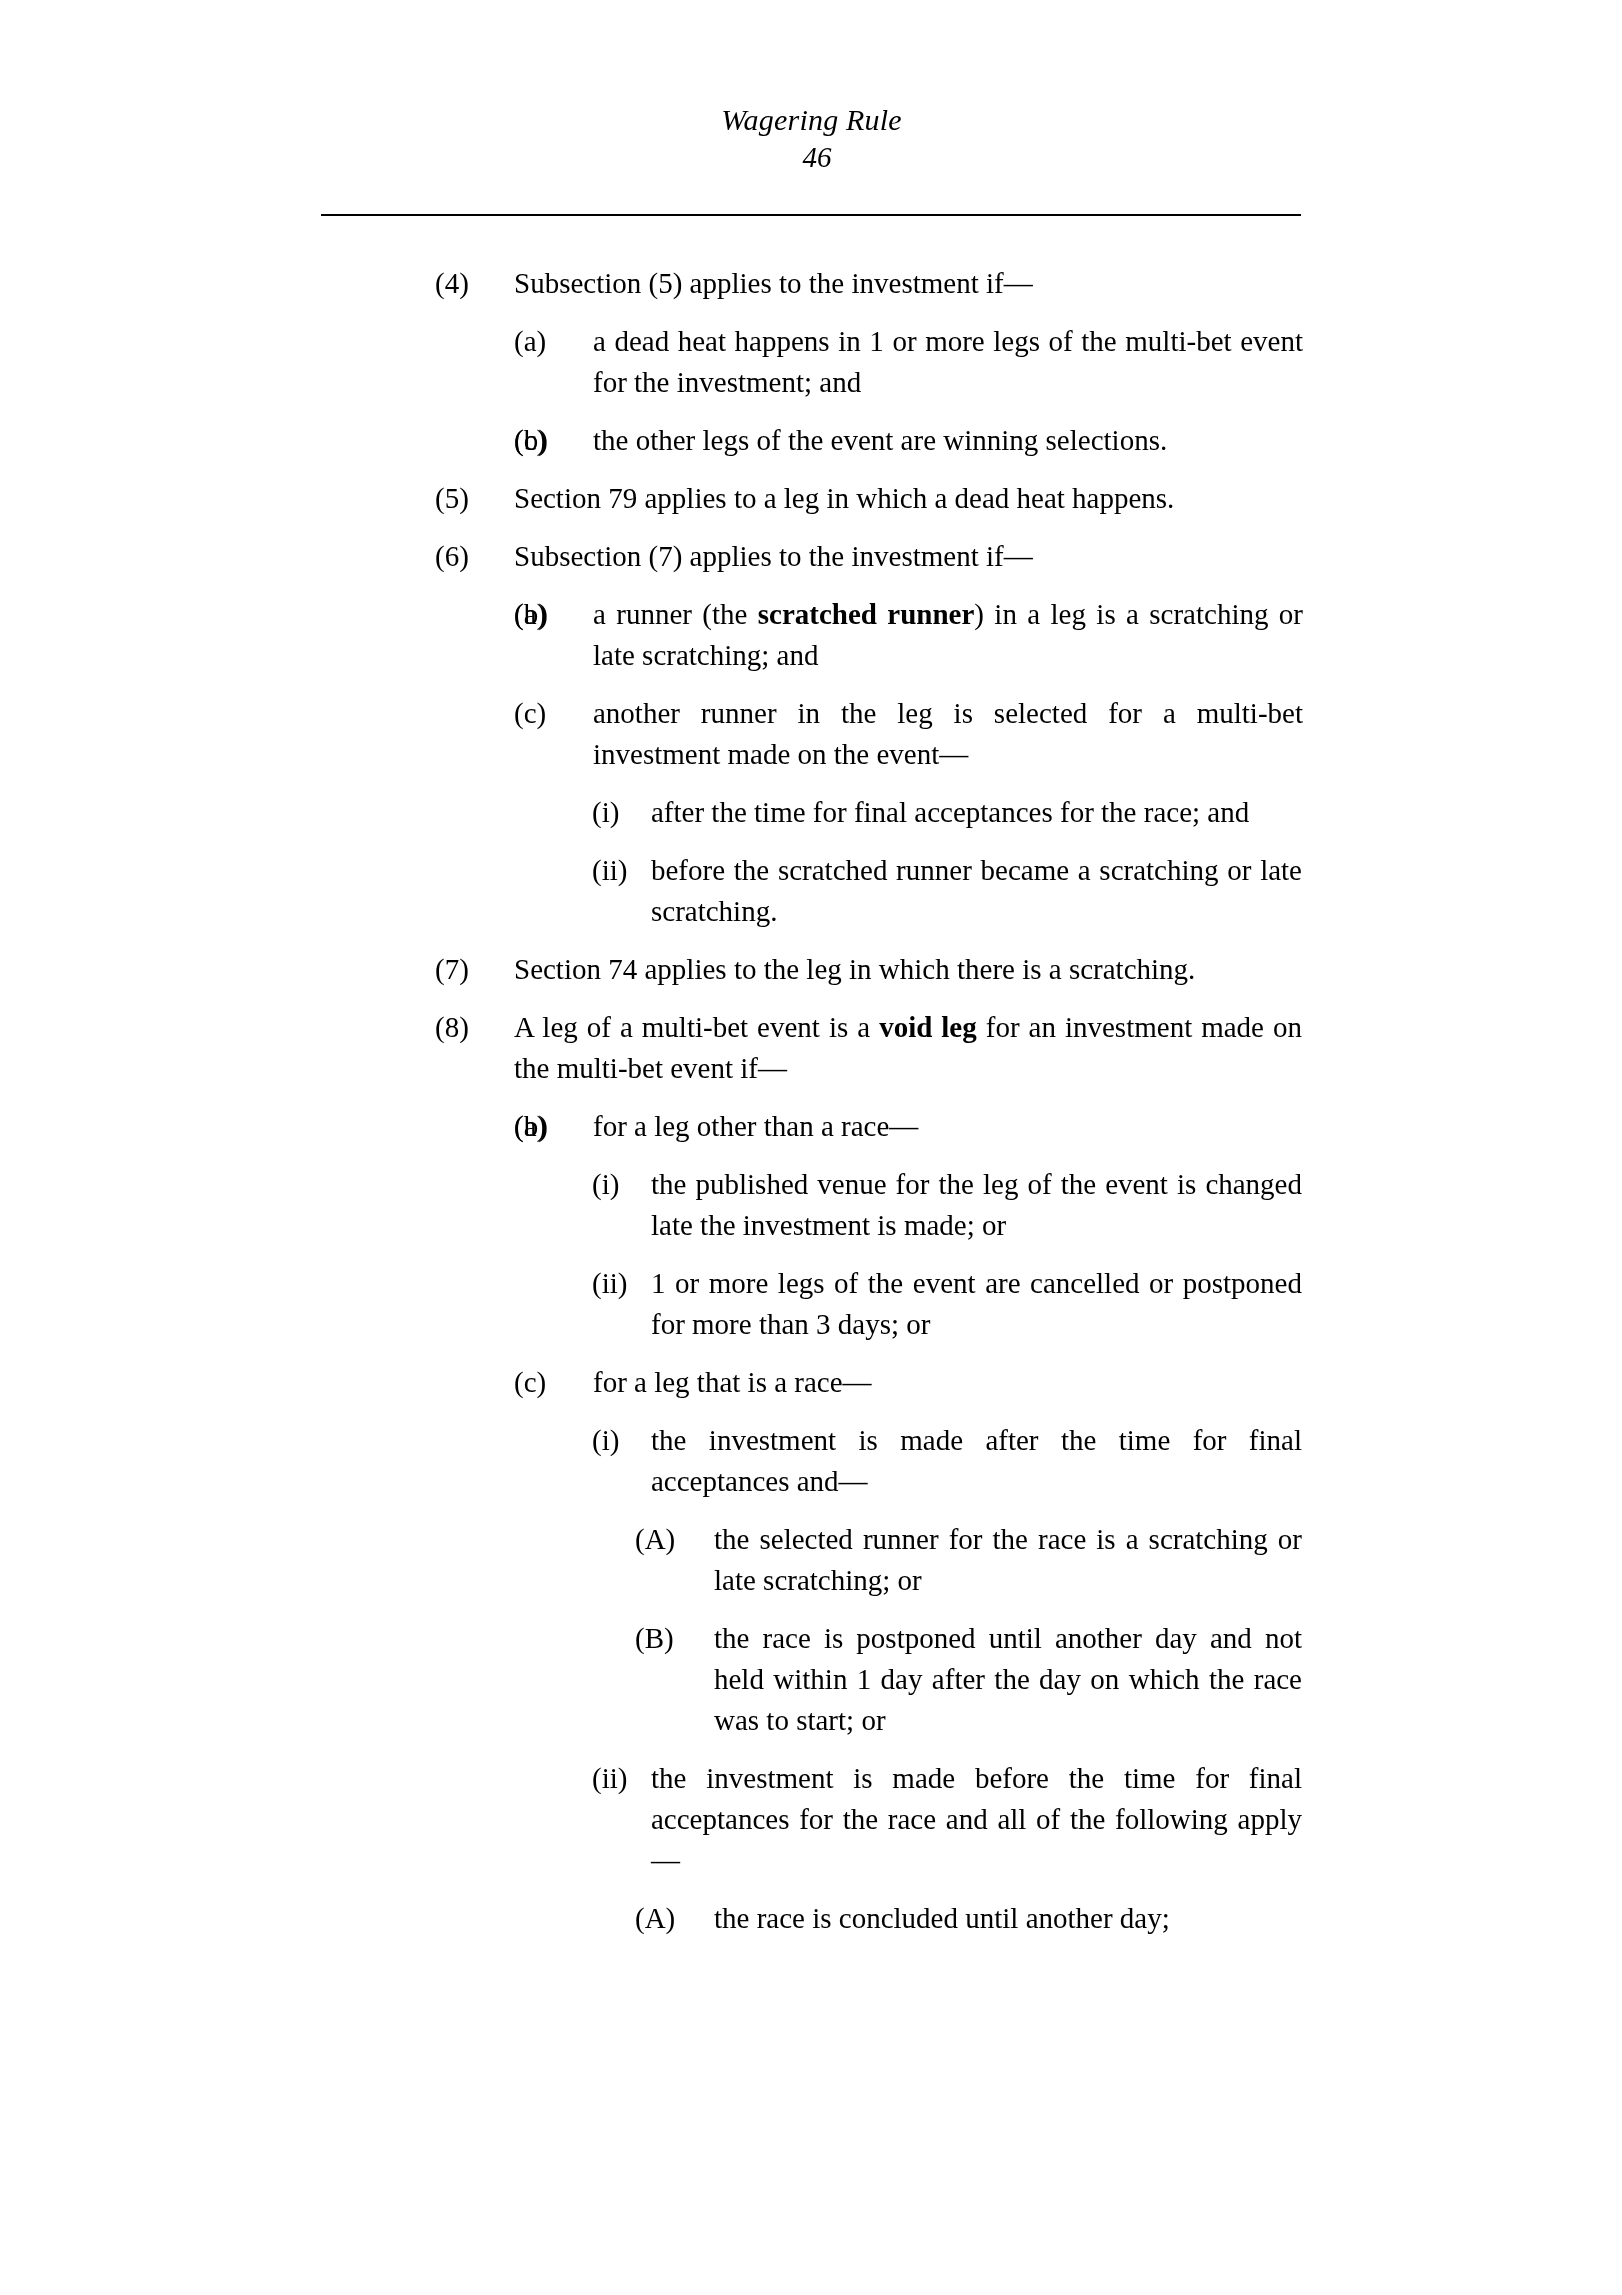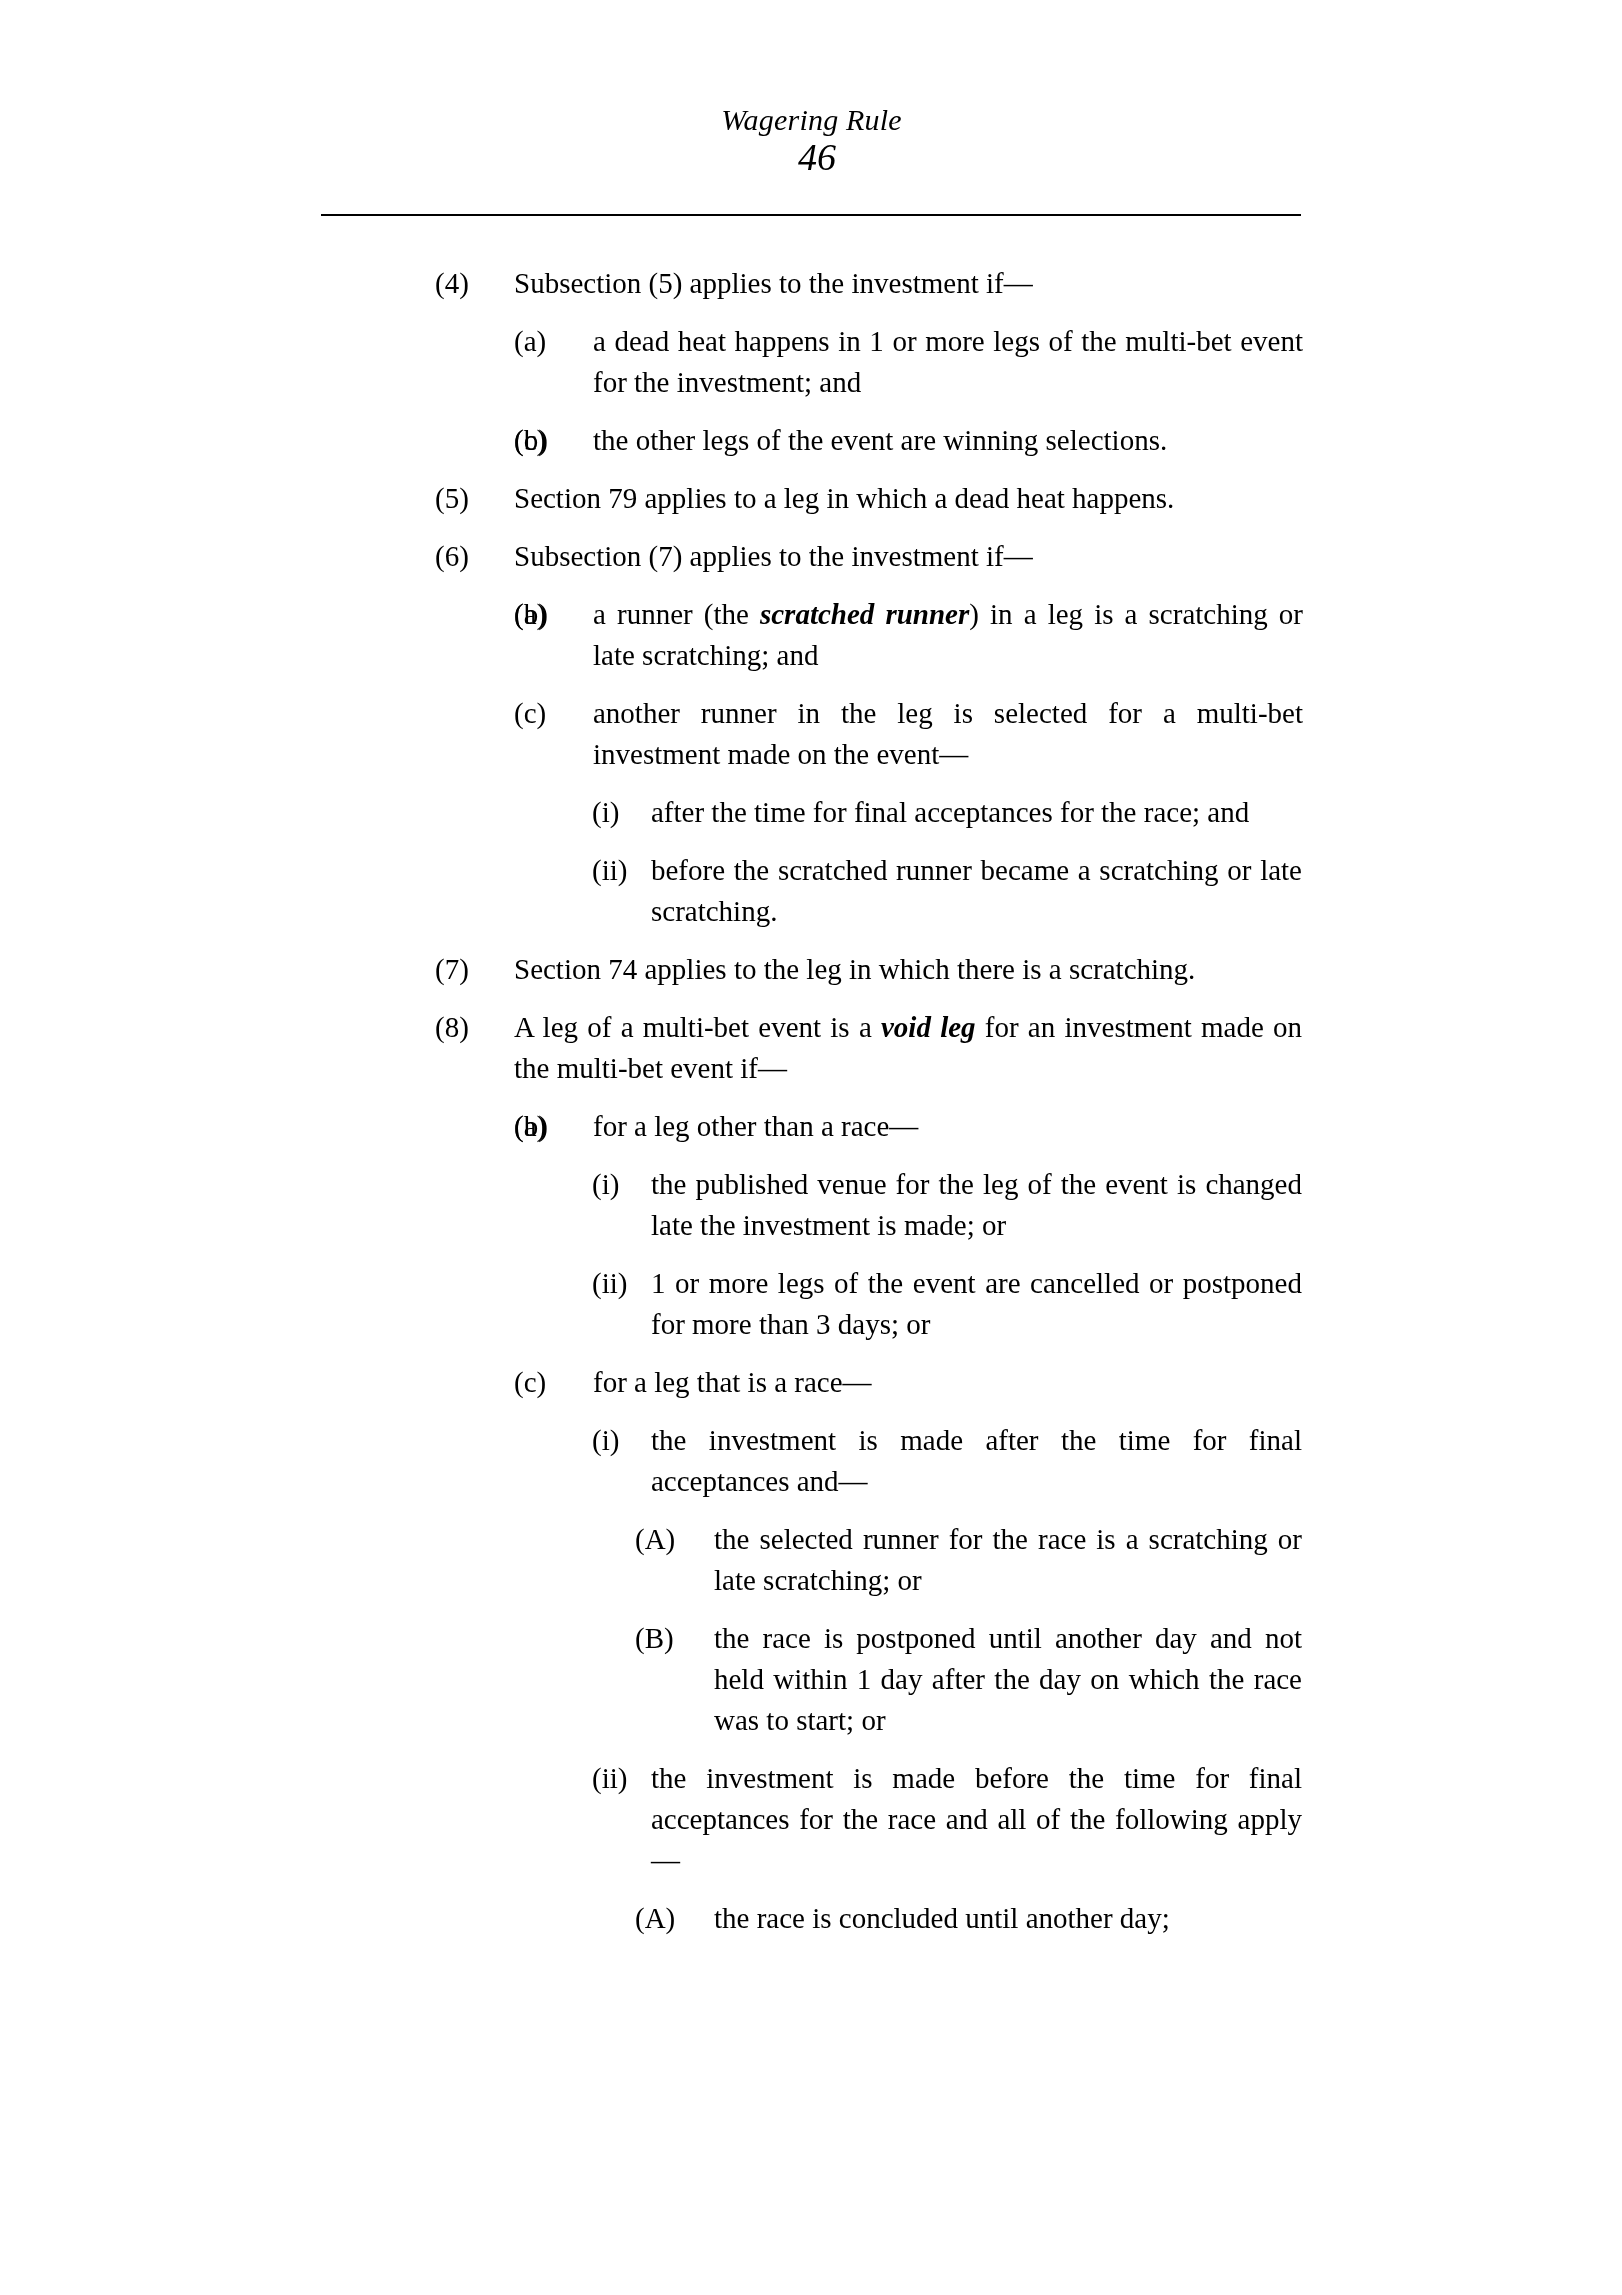--- a/index.html
+++ b/index.html
@@ -32,21 +32,21 @@
     text-align: center;
   }
   .header-title {
     font-style: italic;
     font-size: 30px;
     line-height: 38px;
     letter-spacing: 0.2px;
   }
   .header-pageno {
     font-style: italic;
-    font-size: 38px;
+    font-size: 29px;
     line-height: 37px;
     margin-left: 11px;
   }
   .header-rule {
     position: absolute;
     left: 321px;
     top: 214px;
     width: 980px;
     height: 0;
     border-top: 2px solid #000000;
@@ -86,21 +86,20 @@
   .lvl1 { margin-left: 435px; padding-left: 79px; width: 867px; }
   
   .lvl2 { margin-left: 514px; padding-left: 79px; width: 789px; }
   
   .lvl3 { margin-left: 592px; padding-left: 59px; width: 710px; }
   
   .lvl4 { margin-left: 635px; padding-left: 79px; width: 667px; }
 
   b.defterm {
     font-weight: bold;
-    font-style: italic;
   }
 </style>
 </head>
 <body>
 
 <div class="page">
 
   <div class="header">
     <div class="header-title">Wagering Rule</div>
     <div class="header-pageno">46</div>

